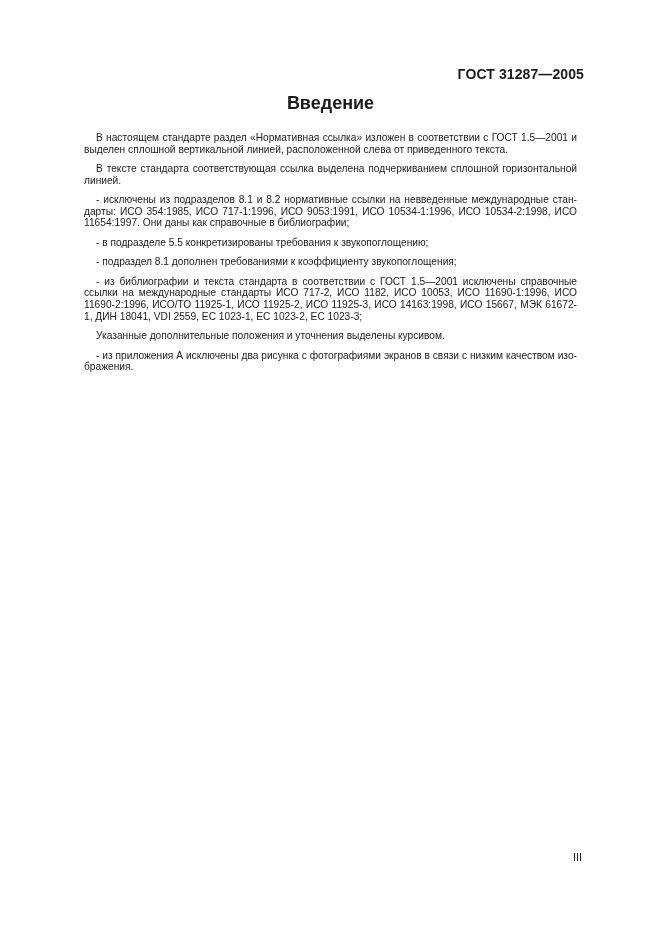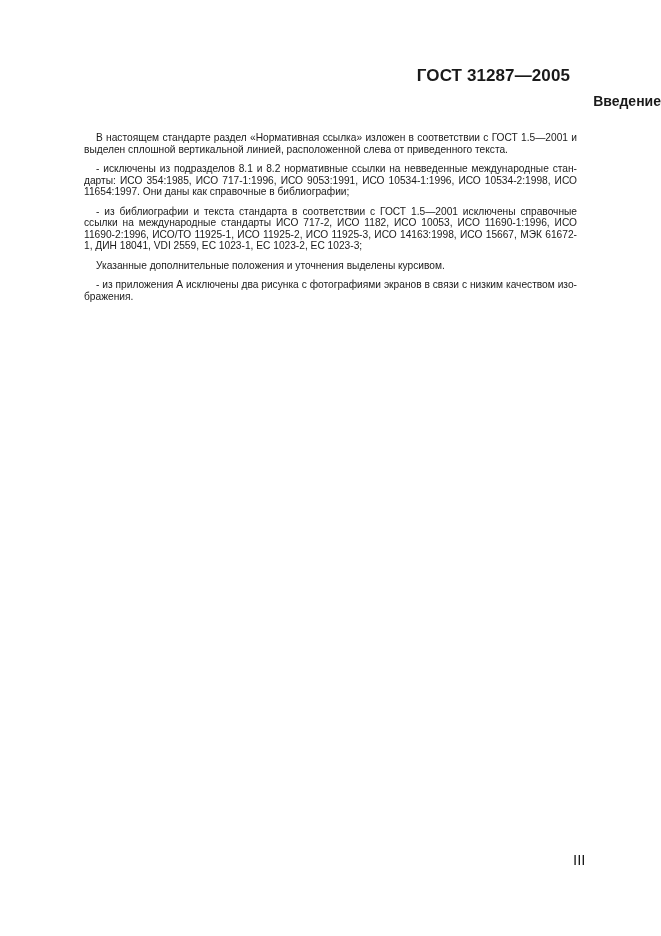--- a/index.html
+++ b/index.html
@@ -1,31 +1,34 @@
 <!DOCTYPE html>
 <html><head>
 <meta charset="utf-8">
 <style>
   html, body { margin: 0; padding: 0; background: #ffffff; }
   body { width: 661px; height: 936px; position: relative; overflow: hidden;
          font-family: "Liberation Sans", "DejaVu Sans", sans-serif; color: #1a1a1a; }
-  .doc-header { position: absolute; top: 66px; right: 91px; font-weight: bold; font-size: 17px; letter-spacing: 0.1px; }
-  .doc-title { position: absolute; top: 93px; left: 0; width: 661px; text-align: right; font-weight: bold; font-size: 14px; }
+  .doc-header { position: absolute; top: 66px; right: 77px; font-weight: bold; font-size: 14px; letter-spacing: 0.1px; }
+  .doc-title { position: absolute; top: 93px; left: 0; width: 661px; text-align: center; font-weight: bold; font-size: 18px; }
   .body-text { position: absolute; top: 124px; left: 76px; width: 509px; font-size: 10.2px; line-height: 11.55px; text-align: justify; }
   .body-text p { margin: 8px; text-indent: 12px; text-align-last: left; }
-  .page-num { position: absolute; top: 851px; left: 573px; font-size: 15px; }
+  .page-num { position: absolute; top: 851px; left: 573px; font-size: 11px; }
 </style>
 </head>
 <body>
 
 <div class="doc-header">ГОСТ 31287—2005</div>
 
 <h1 class="doc-title" style="margin:0;">Введение</h1>
 
 <div class="body-text">
   <p>В настоящем стандарте раздел «Нормативная ссылка» изложен в соответствии с ГОСТ 1.5—2001 и выделен сплошной вертикальной линией, расположенной слева от приведенного текста.</p>
+  <p>В тексте стандарта соответствующая ссылка выделена подчеркиванием сплошной горизонталь­ной линией.</p>
   <p>- исключены из подразделов 8.1 и 8.2 нормативные ссылки на невведенные международные стан­дарты: ИСО 354:1985, ИСО 717-1:1996, ИСО 9053:1991, ИСО 10534-1:1996, ИСО 10534-2:1998, ИСО 11654:1997. Они даны как справочные в библиографии;</p>
+  <p>- в подразделе 5.5 конкретизированы требования к звукопоглощению;</p>
+  <p>- подраздел 8.1 дополнен требованиями к коэффициенту звукопоглощения;</p>
   <p>- из библиографии и текста стандарта в соответствии с ГОСТ 1.5—2001 исключены справочные ссылки на международные стандарты ИСО 717-2, ИСО 1182, ИСО 10053, ИСО 11690-1:1996, ИСО 11690-2:1996, ИСО/ТО 11925-1, ИСО 11925-2, ИСО 11925-3, ИСО 14163:1998, ИСО 15667, МЭК 61672-1, ДИН 18041, VDI 2559, ЕС 1023-1, ЕС 1023-2, ЕС 1023-3;</p>
   <p>Указанные дополнительные положения и уточнения выделены курсивом.</p>
   <p>- из приложения А исключены два рисунка с фотографиями экранов в связи с низким качеством изо­бражения.</p>
 </div>
 
 <div class="page-num">III</div>
 
 </body></html>

